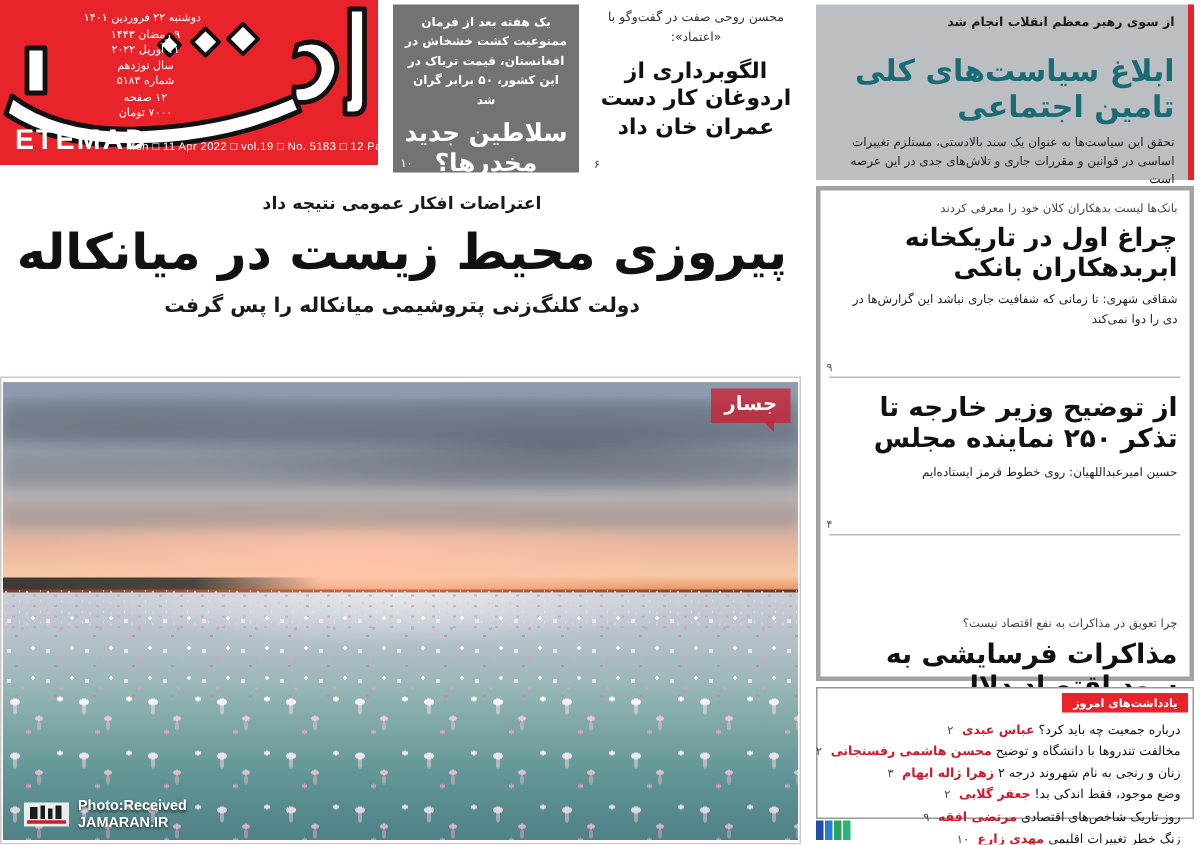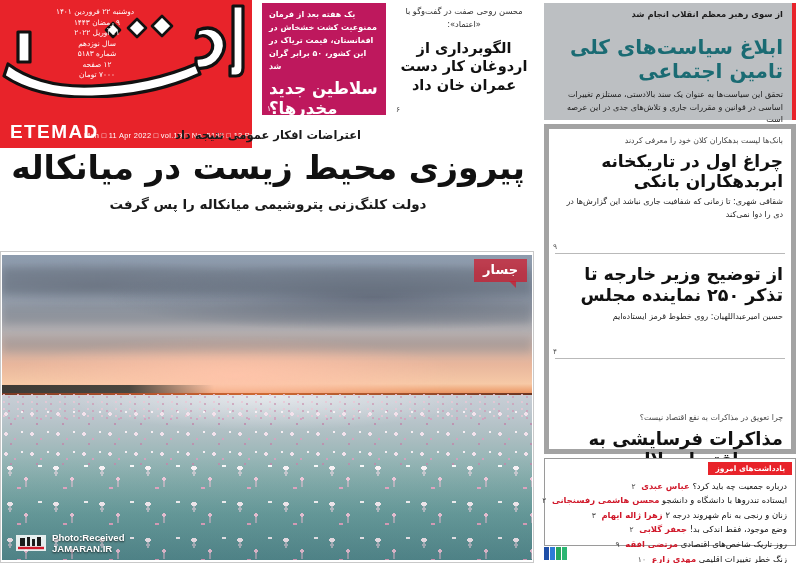--- a/index.html
+++ b/index.html
@@ -12,21 +12,21 @@
   #page {
     position: relative;
     width: 800px; height: 563px;
     background: #fff;
     direction: rtl;
   }
 
   
   #masthead {
     position: absolute; left: 0; top: 0;
-    width: 252px; height: 148px;
+    width: 252px; height: 110px;
     background: #e8232a;
     overflow: hidden;
   }
   .logo-art {
     position: absolute; right: 4px; top: 2px;
     width: 248px; height: 96px;
   }
   .etemad-en {
     position: absolute; left: 10px; bottom: 5px;
     color: #ffffff;
@@ -49,24 +49,24 @@
     font-size: 7.4px; line-height: 1.42;
     font-family: "DejaVu Sans", sans-serif;
     z-index: 3;
   }
   .dateblock div { white-space: nowrap; }
 
   
   #teaser-drugs {
     position: absolute; left: 262px; top: 3px;
     width: 124px; height: 112px;
-    background: #be185d;
+    background: #737373;
     color: #fff;
     padding: 6px 7px 4px 7px;
-    text-align: left;
+    text-align: center;
   }
   #teaser-drugs .kicker {
     font-size: 8px; line-height: 1.62; font-weight: bold;
   }
   #teaser-drugs .big {
     font-size: 16.5px; font-weight: bold; line-height: 1.22;
     margin-top: 5px;
   }
   #teaser-drugs .pg {
     position: absolute; left: 5px; bottom: 2px;
@@ -92,21 +92,21 @@
   }
 
   
   #rail {
     position: absolute; left: 540px; top: 0;
     width: 260px; height: 563px;
     padding: 3px 4px 4px 4px;
   }
   .rail-box {
     position: relative;
-    border: 5px solid #a3a3a3;
+    border: 3px solid #a3a3a3;
     background: #fff;
     margin-bottom: 4px;
   }
   #box-policy {
     background: #bcbfc2;
     border: none;
     border-right: 4px solid #e8232a;
     padding: 6px 9px 7px 8px;
     text-align: right;
     height: 117px;
@@ -371,21 +371,21 @@
 
     <div id="box-notes" class="rail-box" style="height:88px;">
       <div class="notes-head">یادداشت‌های امروز</div>
       <div class="notes-list">
         <div class="note-row">
           <span>درباره جمعیت چه باید کرد؟</span>
           <span class="author">عباس عبدی</span>
           <span class="pg">۲</span>
         </div>
         <div class="note-row">
-          <span>ایستاده تندروها با دانشگاه و دانشجو</span>
+          <span>مخالفت تندروها با دانشگاه و توضیح</span>
           <span class="author">محسن هاشمی رفسنجانی</span>
           <span class="pg">۲</span>
         </div>
         <div class="note-row">
           <span>زنان و رنجی به نام شهروند درجه ۲</span>
           <span class="author">زهرا ژاله ایهام</span>
           <span class="pg">۳</span>
         </div>
         <div class="note-row">
           <span>وضع موجود، فقط اندکی بد!</span>

